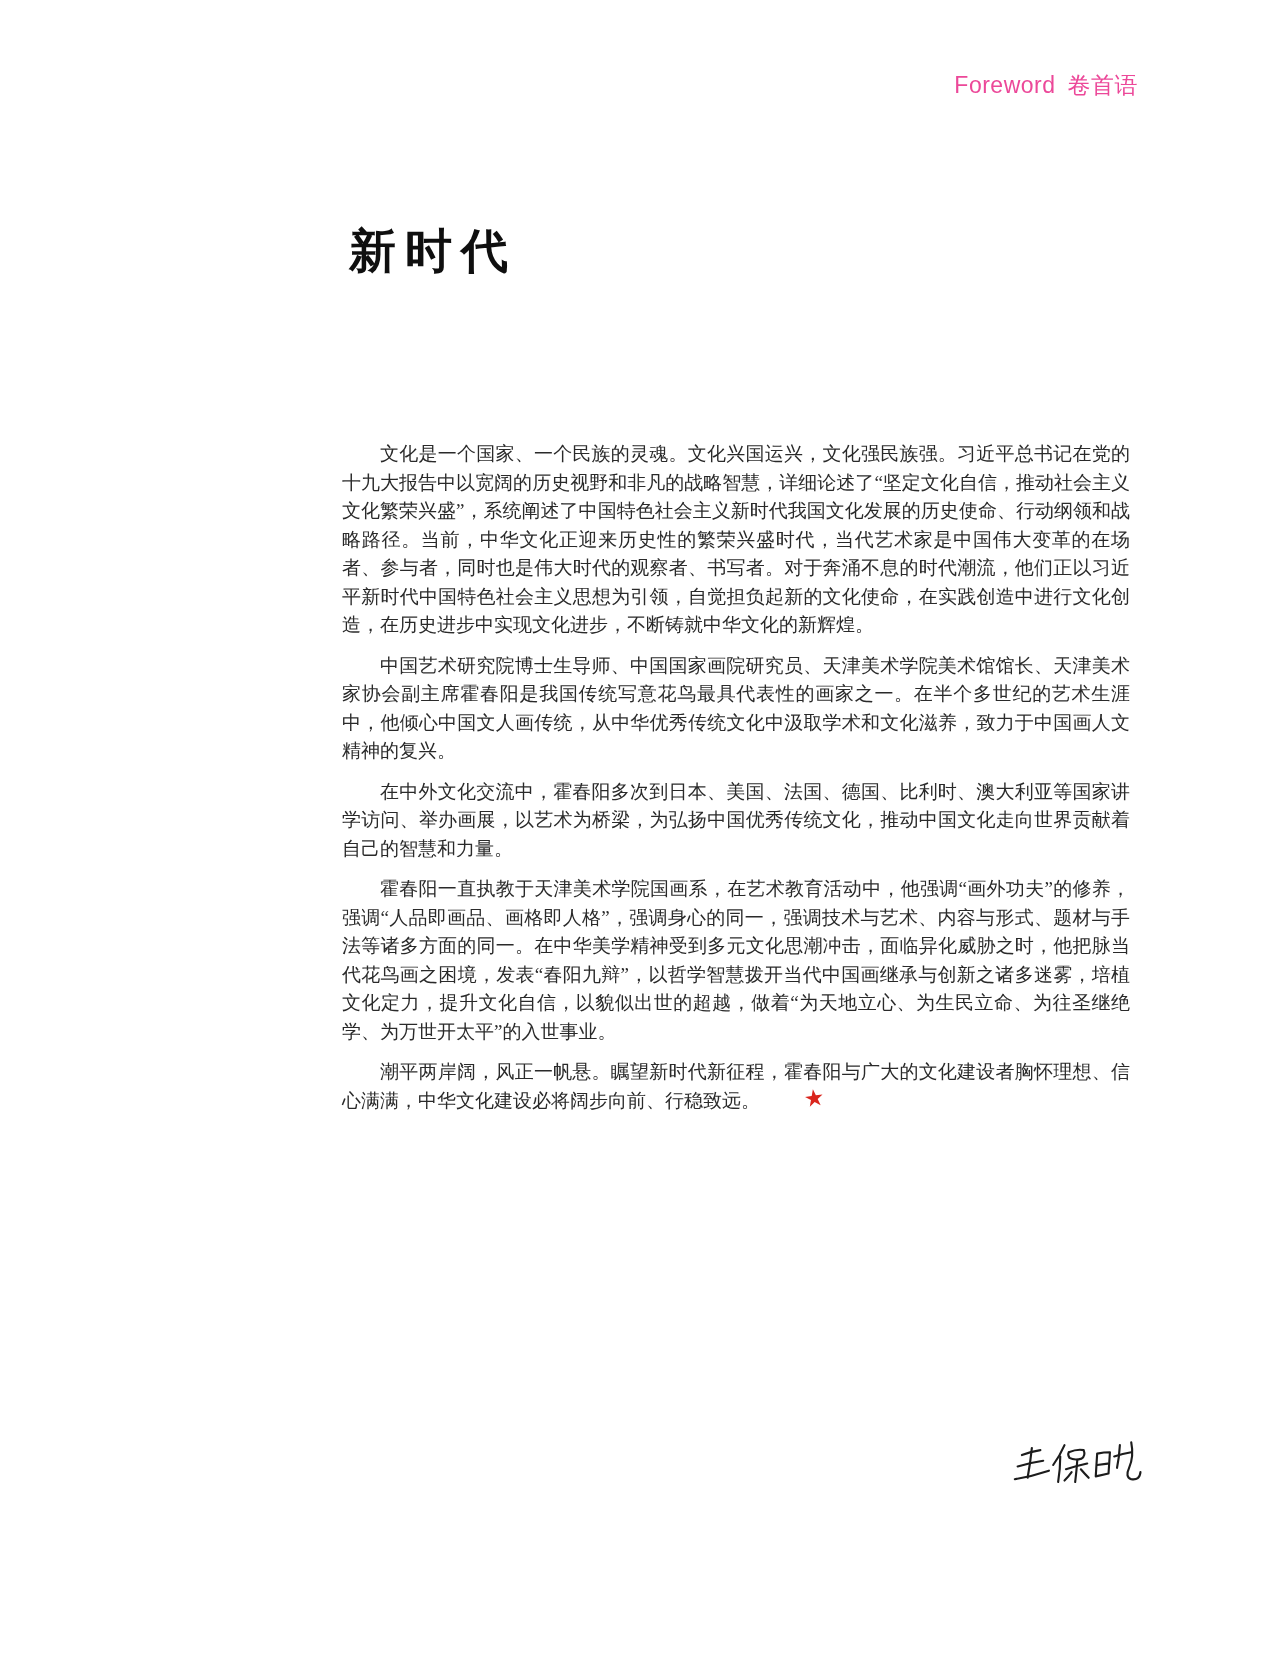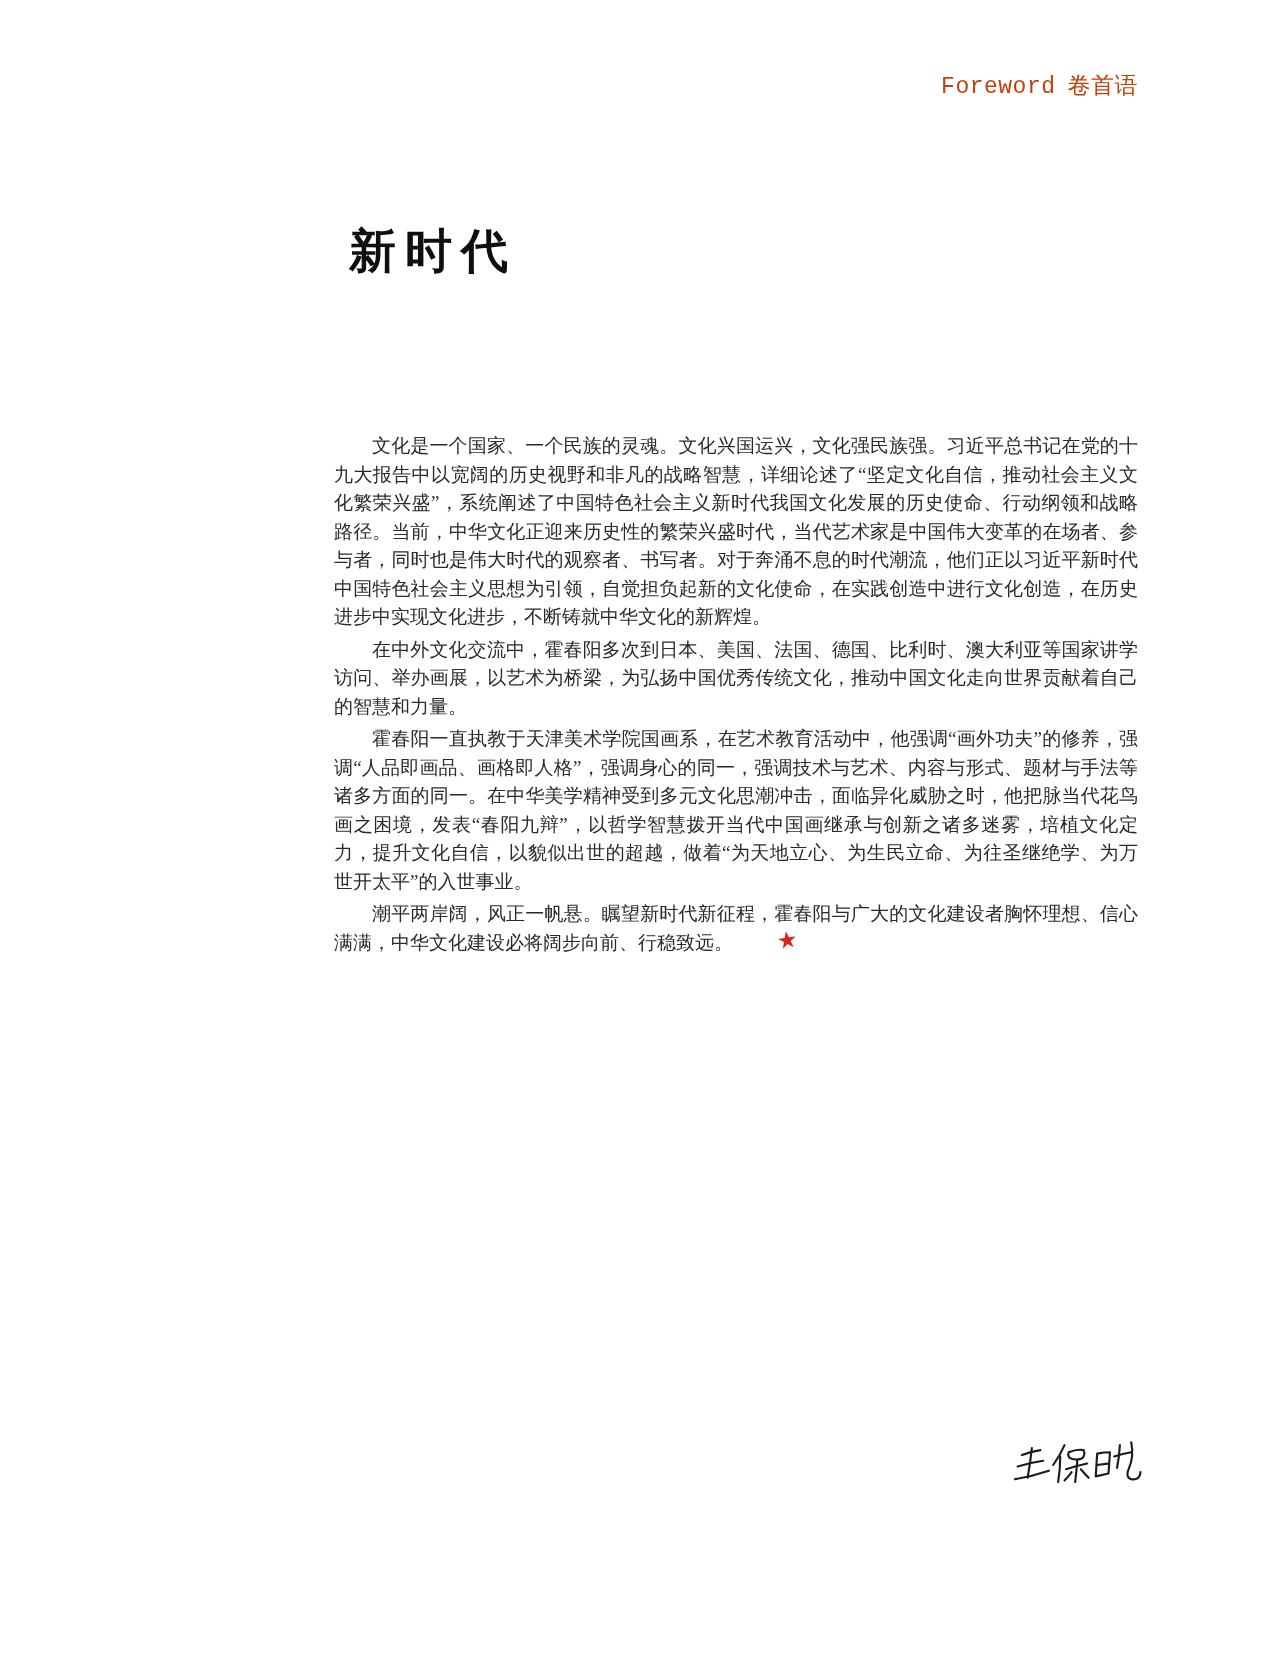--- a/index.html
+++ b/index.html
@@ -6,38 +6,38 @@
   html,body{margin:0;padding:0;background:#ffffff;}
   .page{
     position:relative;
     width:1270px;height:1654px;
     background:#ffffff;
     overflow:hidden;
     font-family:"Liberation Serif","DejaVu Serif",serif;
   }
   .page-header{
     position:absolute;top:70px;right:132px;
-    font-family:Liberation Mono, monospace;
-    font-size:23px;color:#c2410c;letter-spacing:0.5px;
+    font-family:Liberation Sans, sans-serif;
+    font-size:23px;color:#ec4899;letter-spacing:0.5px;
     white-space:nowrap;
   }
   .page-header .zh{margin-left:12px;}
   .title-block{
     position:absolute;left:349px;top:213px;
     color:#0f0f0f;font-weight:700;
     font-size:47px;line-height:77px;
     letter-spacing:9px;
     white-space:nowrap;
   }
   .article{
     position:absolute;left:330px;top:428px;width:812px;
     font-size:19px;line-height:28.5px;color:#2a2a2a;
     text-align:justify;
   }
-  .article p{margin:4px;text-indent:2em;}
+  .article p{margin:12px;text-indent:2em;}
   .star{
     color:#da251d;
     font-family:"DejaVu Sans",sans-serif;
     font-size:23px;
     padding-left:6px;
     vertical-align:-2px;
     display:inline-block;
     transform:rotate(-8deg);
   }
   .signature{
@@ -58,20 +58,21 @@
   <div class="page-header">
     <span class="en">Foreword</span><span class="zh">卷首语</span>
   </div>
 
   <div class="title-block">
     <div>新时代</div>
   </div>
 
   <div class="article">
     <p><span>文化是一个国家、一个民族的灵魂。文化兴国运兴，文化强民族强。习近平总书记在党的十九大报告中以宽阔的历史视野和非凡的战略智慧，详细论述了“坚定文化自信，推动社会主义文化繁荣兴盛”，系统阐述了中国特色社会主义新时代我国文化发展的历史使命、行动纲领和战略路径。当前，中华文化正迎来历史性的繁荣兴盛时代，当代艺术家是中国伟大变革的在场者、参与者，同时也是伟大时代的观察者、书写者。对于奔涌不息的时代潮流，他们正以习近平新时代中国特色社会主义思想为引领，自觉担负起新的文化使命，在实践创造中进行文化创造，在历史进步中实现文化进步，不断铸就中华文化的新辉煌。</span></p>
+    <p><span>中国艺术研究院博士生导师、中国国家画院研究员、天津美术学院美术馆馆长、天津美术家协会副主席霍春阳是我国传统写意花鸟最具代表性的画家之一。在半个多世纪的艺术生涯中，他倾心中国文人画传统，从中华优秀传统文化中汲取学术和文化滋养，致力于中国画人文精神的复兴。</span></p>
     <p><span>在中外文化交流中，霍春阳多次到日本、美国、法国、德国、比利时、澳大利亚等国家讲学访问、举办画展，以艺术为桥梁，为弘扬中国优秀传统文化，推动中国文化走向世界贡献着自己的智慧和力量。</span></p>
     <p><span>霍春阳一直执教于天津美术学院国画系，在艺术教育活动中，他强调“画外功夫”的修养，强调“人品即画品、画格即人格”，强调身心的同一，强调技术与艺术、内容与形式、题材与手法等诸多方面的同一。在中华美学精神受到多元文化思潮冲击，面临异化威胁之时，他把脉当代花鸟画之困境，发表“春阳九辩”，以哲学智慧拨开当代中国画继承与创新之诸多迷雾，培植文化定力，提升文化自信，以貌似出世的超越，做着“为天地立心、为生民立命、为往圣继绝学、为万世开太平”的入世事业。</span></p>
     <p><span>潮平两岸阔，风正一帆悬。瞩望新时代新征程，霍春阳与广大的文化建设者胸怀理想、信心满满，中华文化建设必将阔步向前、行稳致远。</span><span class="star">★</span></p>
   </div>
 
   <div class="signature" role="img" aria-label="王保旺">
     <svg viewBox="0 0 186 84" xmlns="http://www.w3.org/2000/svg">
 
       <path d="M14 28 Q26 23 40 21"></path>
       <path d="M8 44 Q24 39 44 36"></path>

